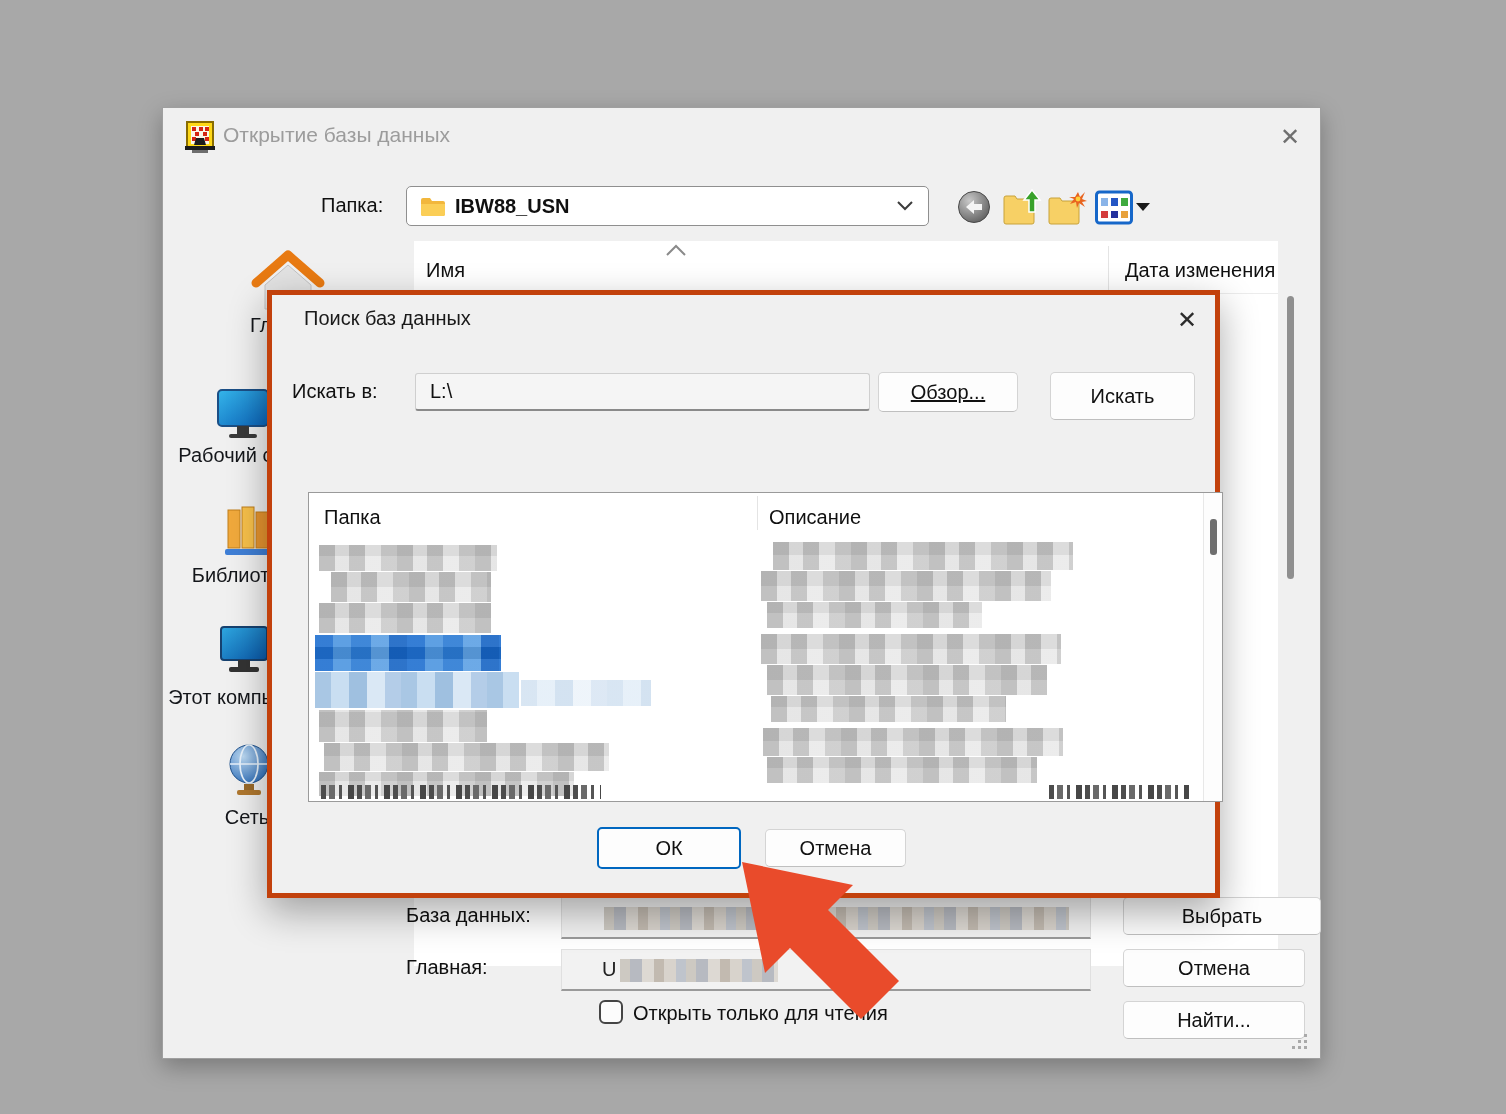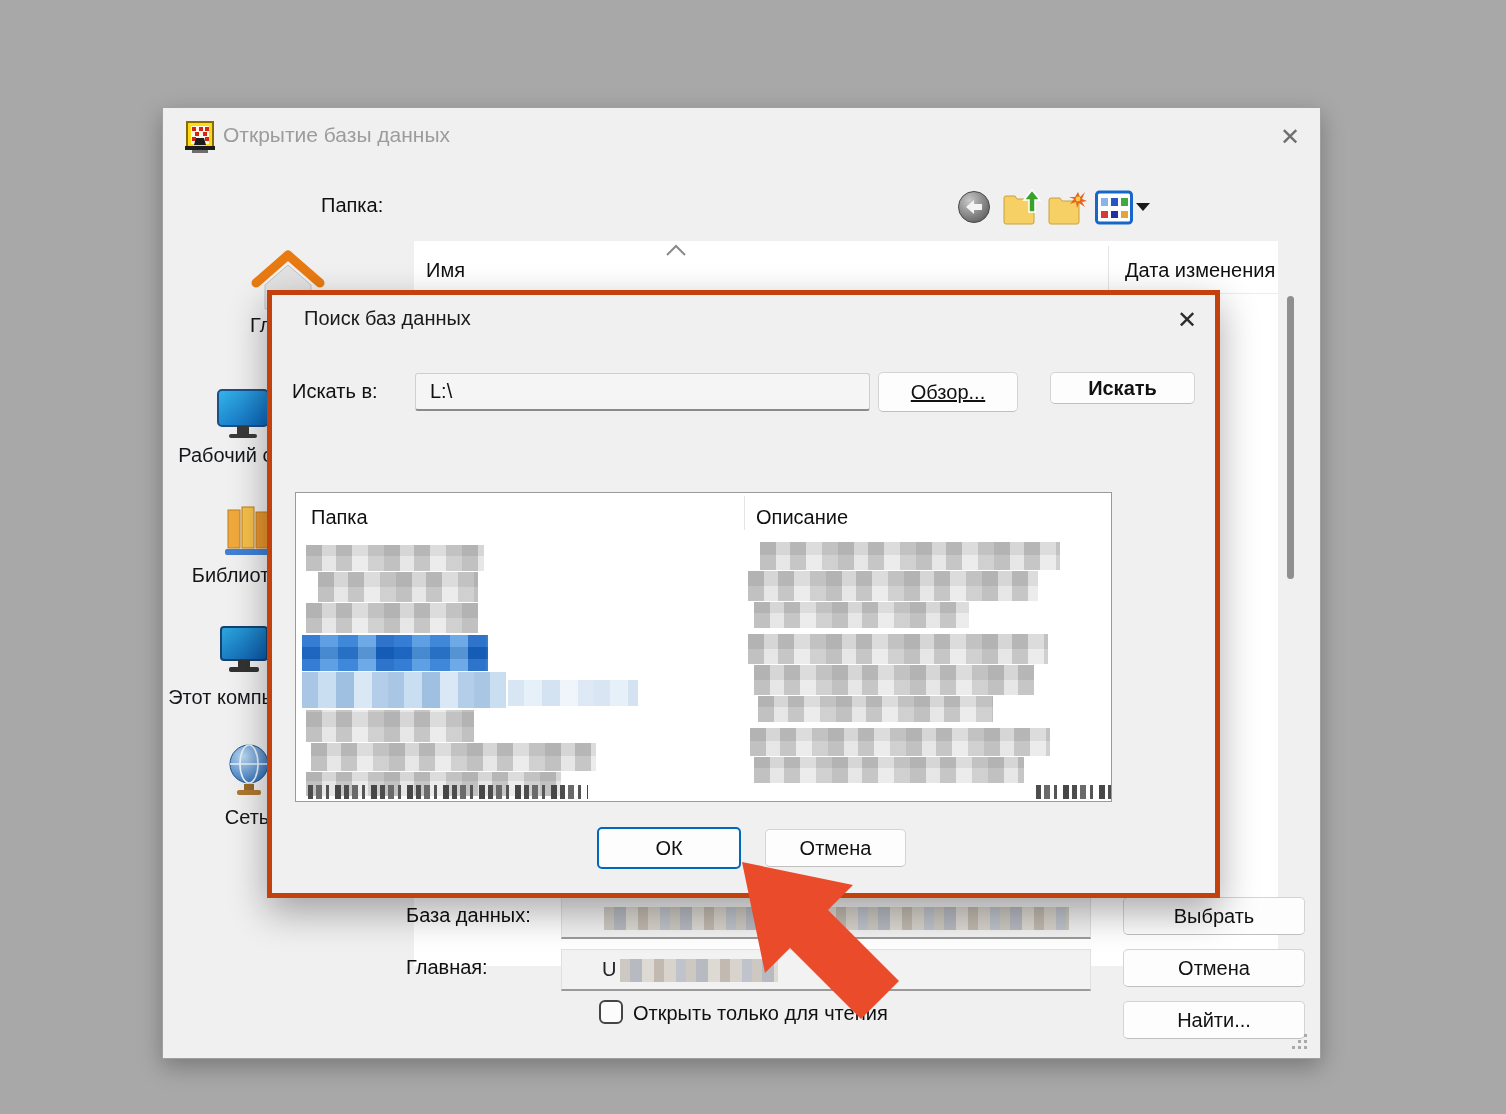--- a/index.html
+++ b/index.html
@@ -56,20 +56,30 @@
         </g>
         <path d="M12 17 L20 17 L22 24 L10 24 Z" fill="#1c1c1c"></path>
         <rect x="1" y="25" width="30" height="4" fill="#1c1c1c"></rect>
         <rect x="8" y="29" width="16" height="3" fill="#6d6d6d"></rect>
       </svg>
       <div class="abs titlebar-text" style="left:60px;top:15px;">Открытие базы данных</div>
       <div class="abs close-x" style="left:1110px;top:12px;width:34px;height:34px;">✕</div>
     </div>
 
     <div class="abs label" style="left:158px;top:86px;">Папка:</div>
+    <div class="abs" style="left:243px;top:78px;width:523px;height:40px;background:#fff;border:1.5px solid #8f8f8f;border-radius:5px;box-sizing:border-box;display:flex;align-items:center;">
+      <svg style="margin-left:13px;" width="26" height="21" viewBox="0 0 26 21">
+        <path d="M1 4 Q1 2 3 2 L10 2 L12 5 L23 5 Q25 5 25 7 L25 18 Q25 20 23 20 L3 20 Q1 20 1 18 Z" fill="#f2b73c"></path>
+        <path d="M1 8 L25 8 L25 18 Q25 20 23 20 L3 20 Q1 20 1 18 Z" fill="#fbce56"></path>
+      </svg>
+      <span style="margin-left:9px;font-size:20px;font-weight:600;color:#101010;">IBW88_USN</span>
+      <svg class="abs" style="right:14px;top:13px;" width="18" height="12" viewBox="0 0 18 12">
+        <polyline points="2,2 9,9 16,2" fill="none" stroke="#3c3c3c" stroke-width="2"></polyline>
+      </svg>
+    </div>
 
     <svg class="abs" style="left:794px;top:82px;" width="34" height="34" viewBox="0 0 34 34">
       <defs>
           <radialGradient id="bg1" cx="35%" cy="30%" r="80%">
             <stop offset="0" stop-color="#c8c8c8"></stop>
             <stop offset="1" stop-color="#5c5c5c"></stop>
           </radialGradient>
         </defs>
       <circle cx="17" cy="17" r="15.5" fill="url(#bg1)" stroke="#4a4a4a"></circle>
       <path d="M9 17 L17 10 L17 14 L25 14 L25 20 L17 20 L17 24 Z" fill="#f4f4f4"></path>
@@ -179,21 +189,21 @@
       <div class="abs mosaic-field" style="left:42px;top:9px;width:465px;height:23px;"></div>
     </div>
     <div class="abs label" style="left:243px;top:848px;">Главная:</div>
     <div class="abs field" style="left:398px;top:841px;width:530px;height:42px;">
       <span class="abs" style="left:40px;top:8px;font-size:20px;color:#222;">U</span>
       <div class="abs mosaic-field" style="left:58px;top:9px;width:158px;height:23px;"></div>
     </div>
     <div class="abs" style="left:436px;top:892px;width:24px;height:24px;background:#fcfcfc;border:2px solid #454545;border-radius:6px;box-sizing:border-box;"></div>
     <div class="abs label" style="left:470px;top:894px;">Открыть только для чтения</div>
 
-    <div class="abs btn" style="left:960px;top:789px;width:182px;height:38px;">Выбрать</div>
+    <div class="abs btn" style="left:960px;top:789px;width:198px;height:38px;">Выбрать</div>
     <div class="abs btn" style="left:960px;top:841px;width:182px;height:38px;">Отмена</div>
     <div class="abs btn" style="left:960px;top:893px;width:182px;height:38px;">Найти...</div>
 
     <svg class="abs" style="left:1128px;top:925px;" width="18" height="18" viewBox="0 0 18 18">
       <g fill="#a9a9a9">
         <rect x="13" y="1" width="3" height="3"></rect>
           <rect x="7" y="7" width="3" height="3"></rect>
           <rect x="13" y="7" width="3" height="3"></rect>
         <rect x="1" y="13" width="3" height="3"></rect>
           <rect x="7" y="13" width="3" height="3"></rect>
@@ -204,24 +214,24 @@
 
   <div class="abs dialog" style="left:267px;top:290px;width:943px;height:598px;">
     <div class="abs" style="left:0;top:0;width:943px;height:48px;">
       <div class="abs" style="left:32px;top:12px;font-size:20px;color:#1a1a1a;white-space:nowrap;">Поиск баз данных</div>
       <div class="abs close-x" style="left:900px;top:10px;width:30px;height:30px;color:#2c2c2c;">✕</div>
     </div>
 
     <div class="abs label" style="left:20px;top:85px;">Искать в:</div>
     <div class="abs input" style="left:143px;top:78px;width:455px;height:38px;">L:\</div>
     <div class="abs btn" style="left:606px;top:77px;width:140px;height:40px;text-decoration:underline;">Обзор...</div>
-    <div class="abs btn" style="left:778px;top:77px;width:145px;height:32px;font-weight:bold;">Искать</div>
-
-
-    <div class="abs listwhite" style="left:23px;top:197px;width:817px;height:310px;border:1px solid #9a9a9a;box-sizing:border-box;overflow:hidden;">
+    <div class="abs btn" style="left:778px;top:77px;width:145px;height:48px;">Искать</div>
+
+
+    <div class="abs listwhite" style="left:36px;top:197px;width:915px;height:310px;border:1px solid #9a9a9a;box-sizing:border-box;overflow:hidden;">
       <div class="abs label" style="left:15px;top:13px;">Папка</div>
       <div class="abs colsep" style="left:448px;top:3px;height:34px;"></div>
       <div class="abs label" style="left:460px;top:13px;text-align:center;">Описание</div>
 
       <div class="abs mosaic" style="left:10px;top:52px;width:178px;height:26px;"></div>
       <div class="abs mosaic" style="left:22px;top:79px;width:160px;height:30px;"></div>
       <div class="abs mosaic" style="left:10px;top:110px;width:172px;height:30px;"></div>
       <div class="abs mosaic-blue" style="left:6px;top:142px;width:186px;height:36px;"></div>
       <div class="abs mosaic-lblue" style="left:6px;top:179px;width:204px;height:36px;"></div>
       <div class="abs mosaic-lblue" style="left:212px;top:187px;width:130px;height:26px;opacity:.45;"></div>

